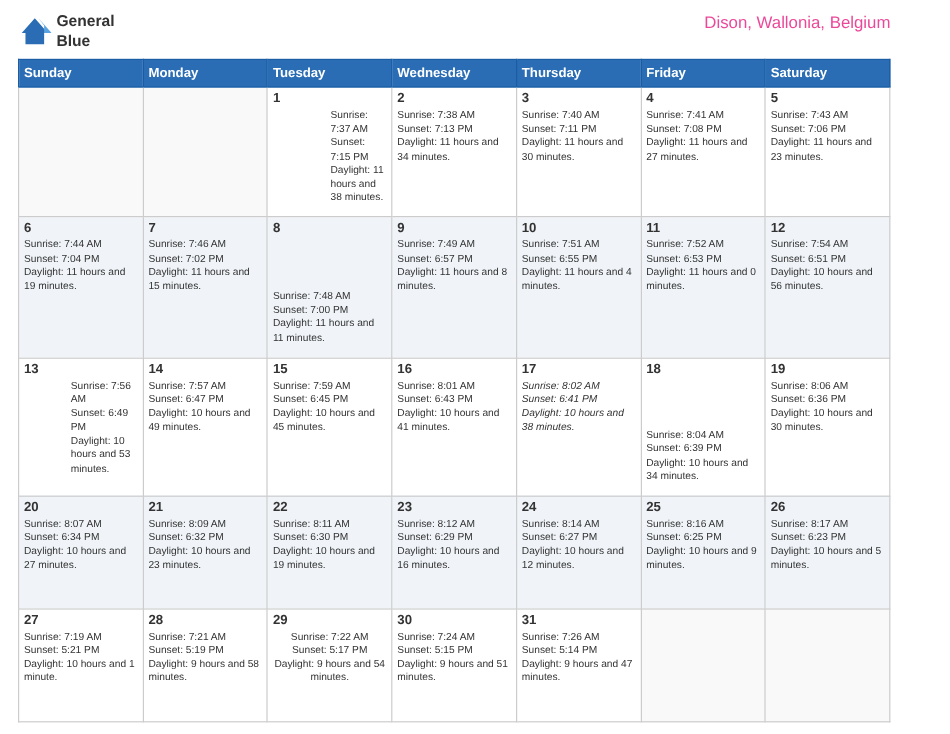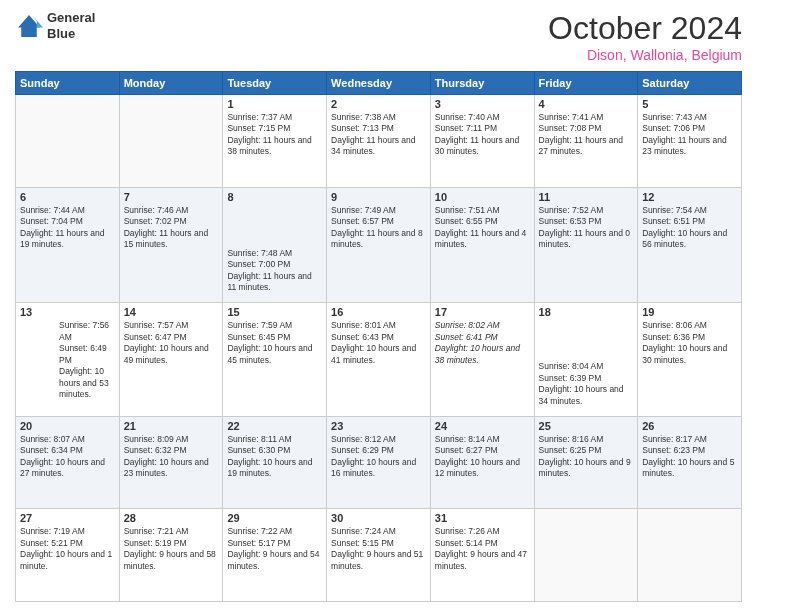--- a/index.html
+++ b/index.html
@@ -103,21 +103,20 @@
         <rect x="0" y="0" width="36" height="36" fill="white"></rect>
         <polygon points="18,4 32,20 28,20 28,32 8,32 8,20 4,20" fill="#2a6db5"></polygon>
         <polygon points="22,4 36,20 28,20 28,12" fill="#5ba3e0"></polygon>
       </svg>
       <div class="logo-text">
         <span>General</span>
         <span>Blue</span>
       </div>
     </div>
     <div class="title-block">
-      <div class="month-title">October 2024</div>
       <div class="location">Dison, Wallonia, Belgium</div>
     </div>
   </div>
 
   <table class="calendar">
     <thead>
       <tr>
       <th>Sunday</th>
           <th>Monday</th>
           <th>Tuesday</th>
@@ -126,21 +125,21 @@
           <th>Friday</th>
           <th>Saturday</th>
         </tr>
     </thead>
     <tbody id="calendar-body">
     <tr>
           <td class="empty"></td>
           <td class="empty"></td>
           <td class="row-normal">
             <span class="day-num">1</span>
-            <div class="cell-text" style="white-space: pre-line;">Sunrise: 7:37 AM
+            <div class="cell-text" style="white-space: pre-line; margin-left: 48px;">Sunrise: 7:37 AM
 Sunset: 7:15 PM
 Daylight: 11 hours and 38 minutes.</div>
           </td>
           <td class="row-normal">
             <span class="day-num">2</span>
             <div class="cell-text" style="white-space: pre-line;">Sunrise: 7:38 AM
 Sunset: 7:13 PM
 Daylight: 11 hours and 34 minutes.</div>
           </td>
           <td class="row-normal">
@@ -302,21 +301,21 @@
 Daylight: 10 hours and 1 minute.</div>
           </td>
           <td class="row-normal">
             <span class="day-num">28</span>
             <div class="cell-text" style="white-space: pre-line;">Sunrise: 7:21 AM
 Sunset: 5:19 PM
 Daylight: 9 hours and 58 minutes.</div>
           </td>
           <td class="row-normal">
             <span class="day-num">29</span>
-            <div class="cell-text" style="white-space: pre-line;">Sunrise: 7:22 AM
+            <div class="cell-text" style="white-space: pre-line; text-align: center;">Sunrise: 7:22 AM
 Sunset: 5:17 PM
 Daylight: 9 hours and 54 minutes.</div>
           </td>
           <td class="row-normal">
             <span class="day-num">30</span>
             <div class="cell-text" style="white-space: pre-line;">Sunrise: 7:24 AM
 Sunset: 5:15 PM
 Daylight: 9 hours and 51 minutes.</div>
           </td>
           <td class="row-normal">

